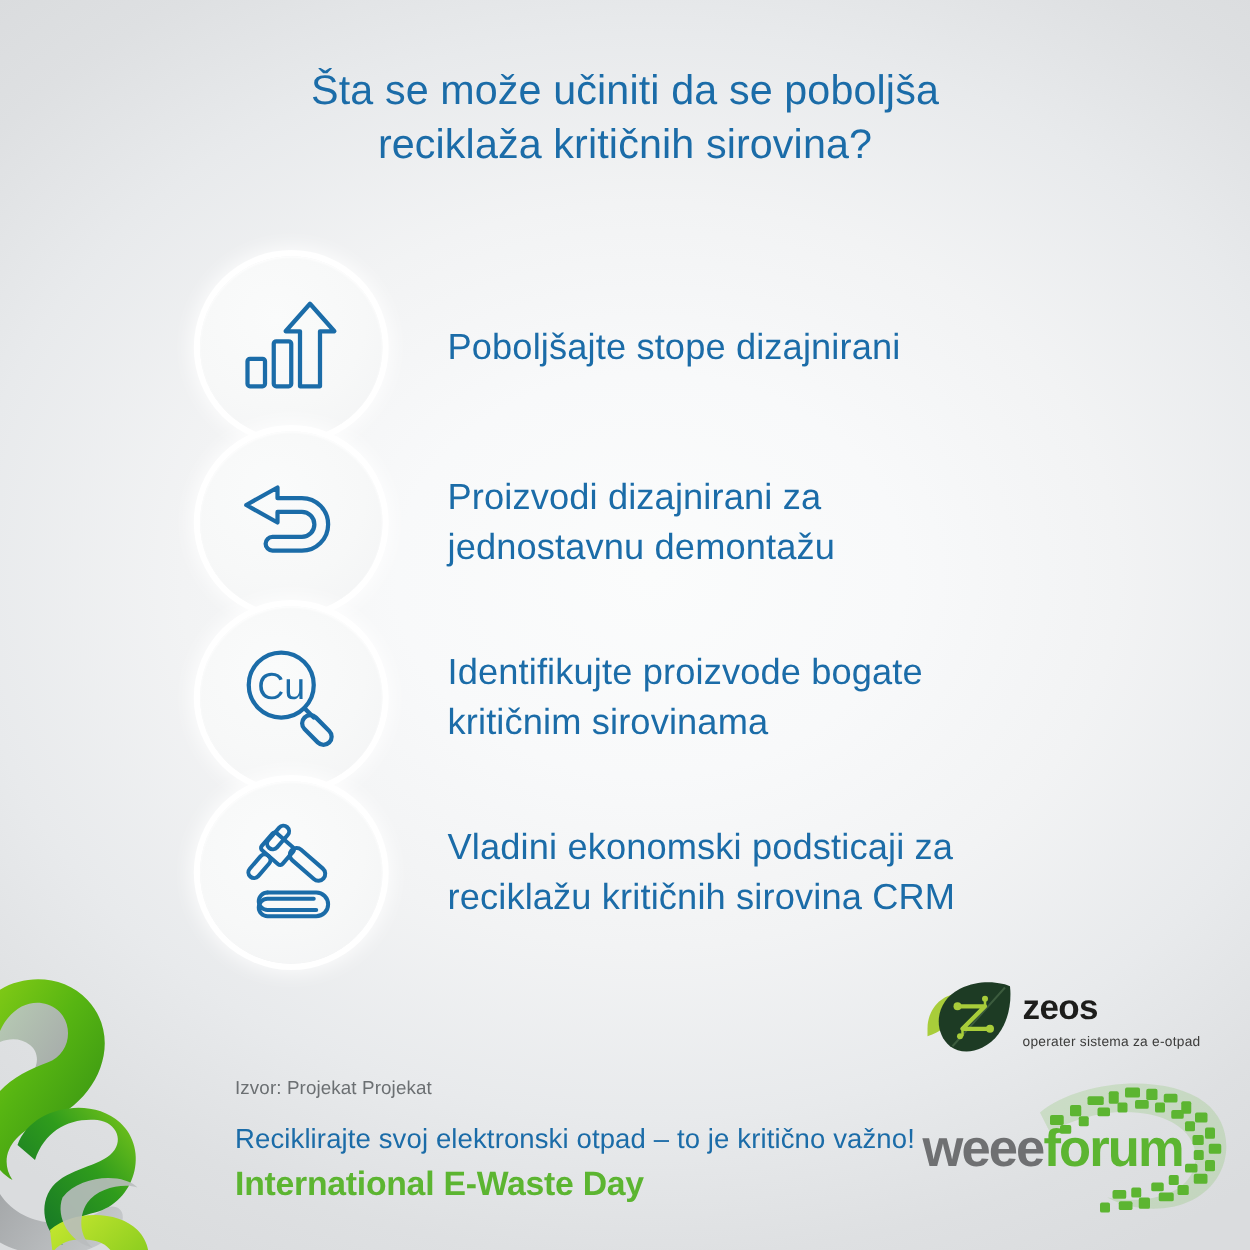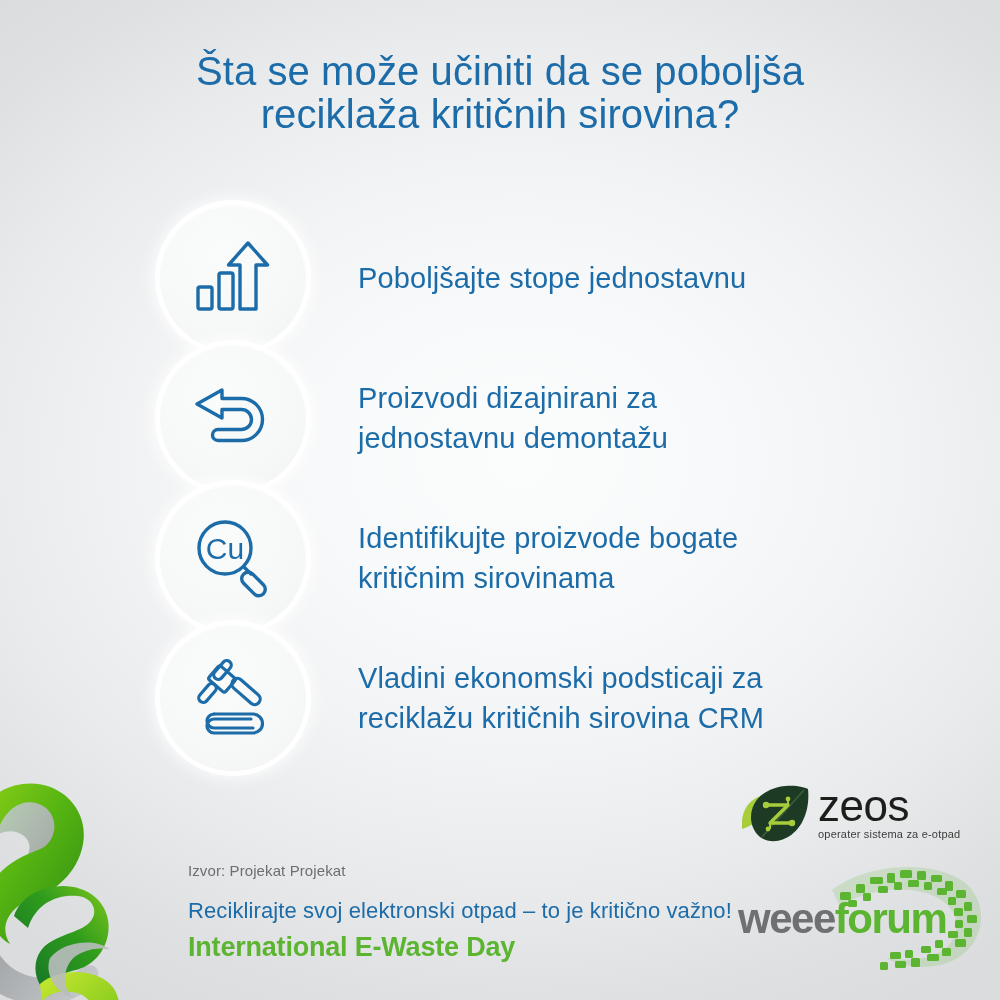--- a/index.html
+++ b/index.html
@@ -24,21 +24,21 @@
   }
 
   
   .title {
     position: absolute;
     left: 0;
     top: 50px;
     width: 1000px;
     text-align: center;
     color: #1b6ca8;
-    font-size: 40px;
+    font-size: 33px;
     line-height: 43px;
     font-weight: 400;
     letter-spacing: 0.1px;
   }
   .title-line { display: block; }
 
   
   .item {
     position: absolute;
     left: 160px;
@@ -131,22 +131,22 @@
   }
   .zeos-mark { flex: 0 0 auto; }
   .zeos-words {
     margin-left: 6px;
     display: flex;
     flex-direction: column;
     justify-content: center;
   }
   .zeos-name {
     color: #1d1d1b;
-    font-size: 44px;
-    font-weight: 400;
+    font-size: 28px;
+    font-weight: 700;
     line-height: 42px;
     letter-spacing: -0.5px;
   }
   .zeos-sub {
     color: #3c3c3b;
     font-size: 11px;
     line-height: 14px;
     letter-spacing: 0.2px;
   }
 
@@ -188,21 +188,21 @@
   <div class="item item-1">
     <div class="circle">
       <svg width="86" height="86" viewBox="0 0 86 86">
         <g fill="none" stroke="#1b6ca8" stroke-width="3.4" stroke-linejoin="round" stroke-linecap="round">
           <rect x="8" y="52" width="14" height="22" rx="2"></rect>
           <rect x="29" y="38" width="14" height="36" rx="2"></rect>
           <path d="M50 74 V30 H38.5 L58 8 L77.5 30 H66 V74 Z"></path>
         </g>
       </svg>
     </div>
-    <div class="item-text">Poboljšajte stope jednostavnu</div>
+    <div class="item-text">Poboljšajte stope dizajnirani</div>
   </div>
 
   <div class="item item-2">
     <div class="circle">
       <svg width="88" height="88" viewBox="0 0 88 88">
         <g fill="none" stroke="#1b6ca8" stroke-width="3.4" stroke-linejoin="round" stroke-linecap="round">
           <path d="M33 16 V24.5 H52.5
                    A21 21 0 0 1 52.5 66.5
                    H29
                    A5.5 5.5 0 0 1 29 55.5

